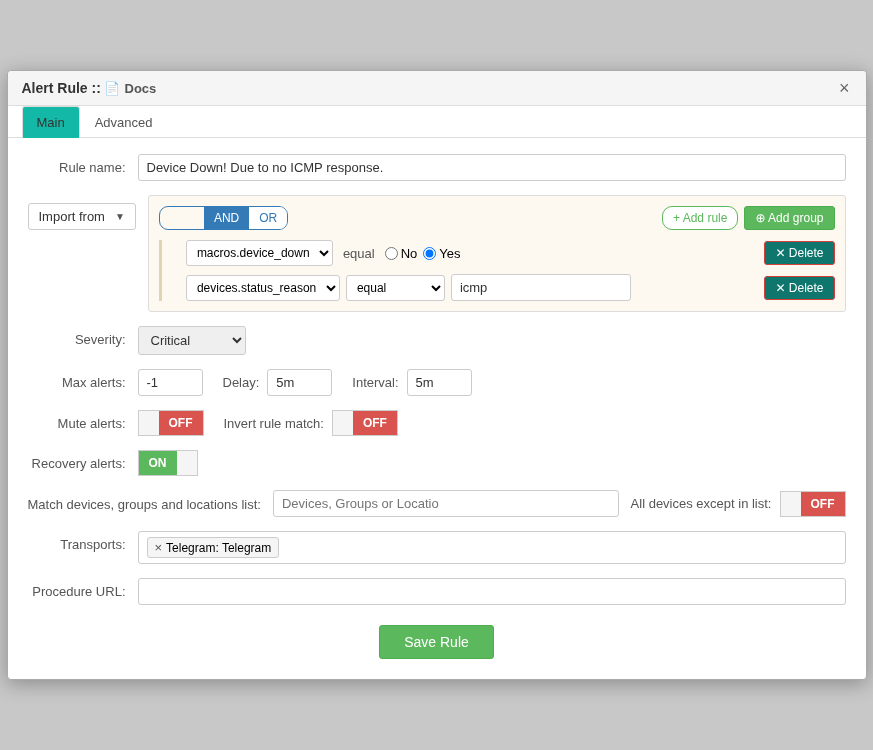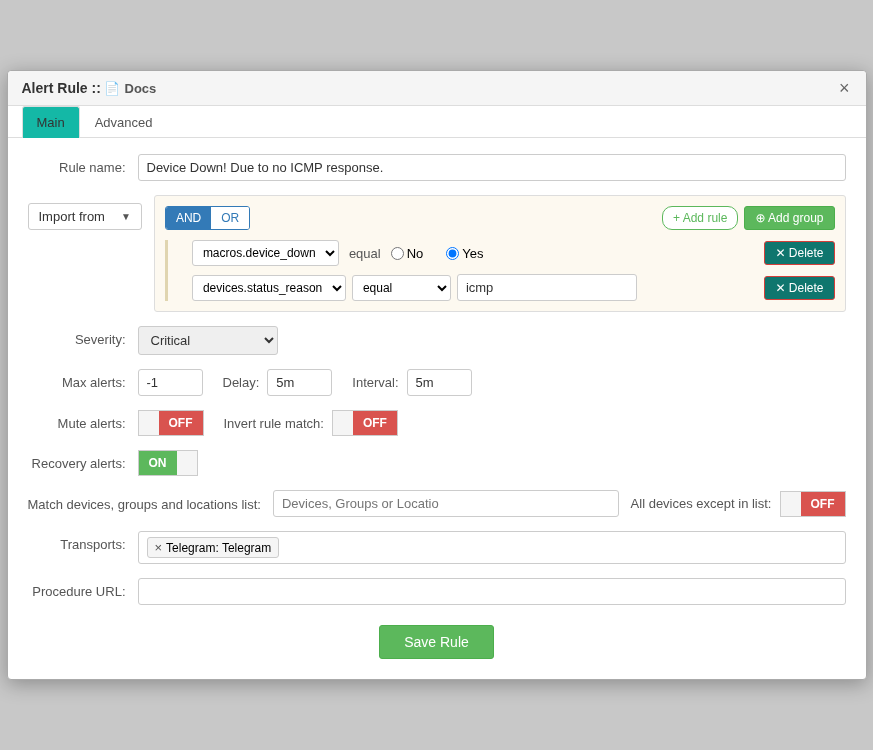--- a/index.html
+++ b/index.html
@@ -113,22 +113,23 @@
     }
     .condition-header {
       display: flex;
       align-items: center;
       justify-content: space-between;
       margin-bottom: 10px;
     }
     .btn-group-toggle {
       display: flex;
       border: 1px solid #337ab7;
-      border-radius: 3px;
+      border-radius: 9px;
       overflow: hidden;
+      padding-left: 44px;
     }
     .btn-toggle {
       padding: 4px 10px;
       font-size: 12px;
       cursor: pointer;
       border: none;
       background: #fff;
       color: #337ab7;
     }
     .btn-toggle.active {
@@ -174,21 +175,21 @@
       cursor: pointer;
     }
     .equal-label {
       font-size: 13px;
       color: #555;
       padding: 0 4px;
     }
     .radio-group {
       display: flex;
       align-items: center;
-      gap: 23px;
+      gap: 6px;
       font-size: 13px;
     }
     .radio-group label {
       display: flex;
       align-items: center;
       gap: 3px;
       cursor: pointer;
     }
     .btn-delete {
       background: #0f766e;
@@ -198,21 +199,21 @@
       border-radius: 3px;
       font-size: 12px;
       cursor: pointer;
       margin-left: auto;
     }
     .text-input-sm {
       width: 180px;
     }
     
     .severity-select {
-      width: 140px;
+      width: 108px;
     }
     
     .inline-group {
       display: flex;
       align-items: center;
       gap: 20px;
       flex: 1;
     }
     .inline-item {
       display: flex;
@@ -303,21 +304,21 @@
     
     .btn-import {
       background: #fff;
       border: 1px solid #ccc;
       border-radius: 3px;
       padding: 5px 10px;
       font-size: 13px;
       cursor: pointer;
       display: flex;
       align-items: center;
-      gap: 16px;
+      gap: 10px;
       color: #333;
     }
     .dropdown-arrow {
       font-size: 10px;
       color: #555;
     }
     .match-devices-row {
       display: flex;
       align-items: flex-start;
       margin-bottom: 14px;

